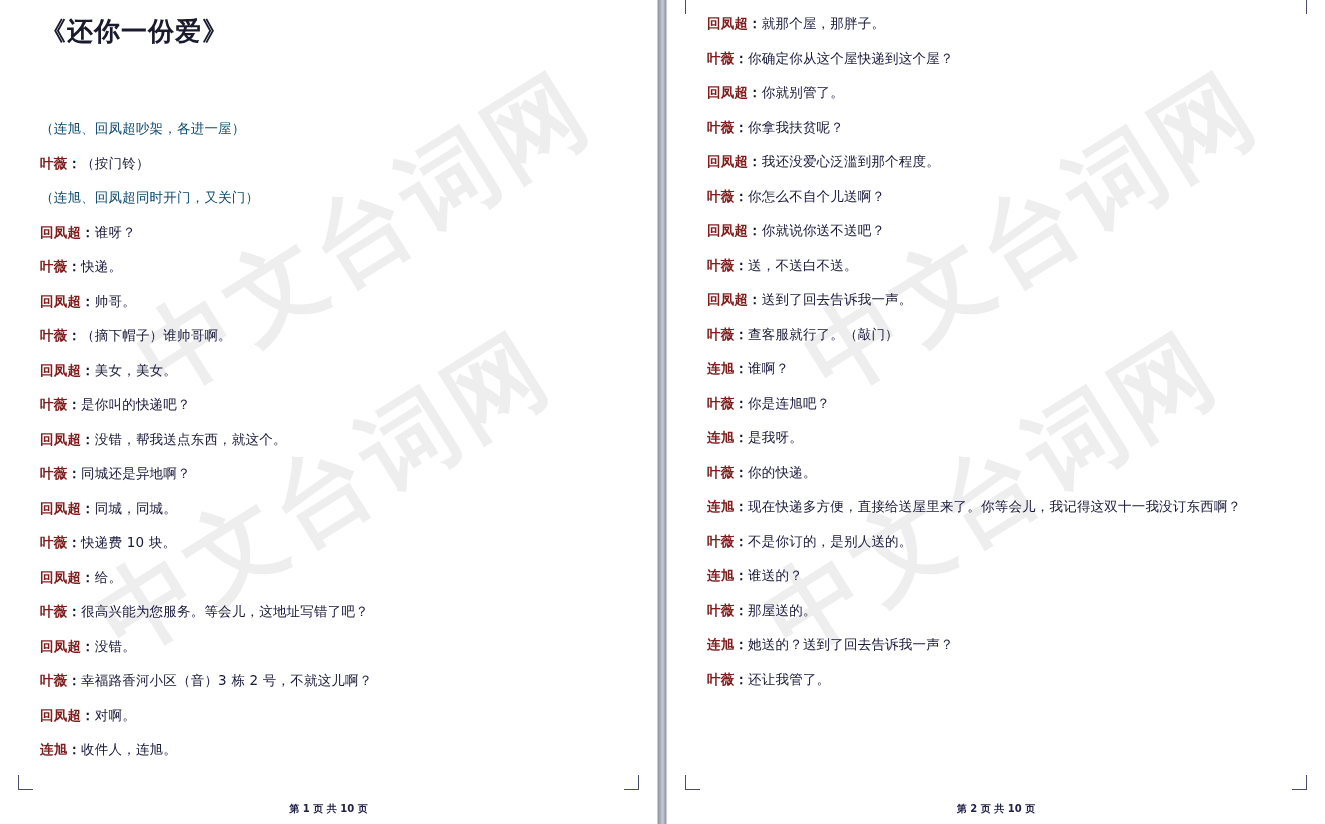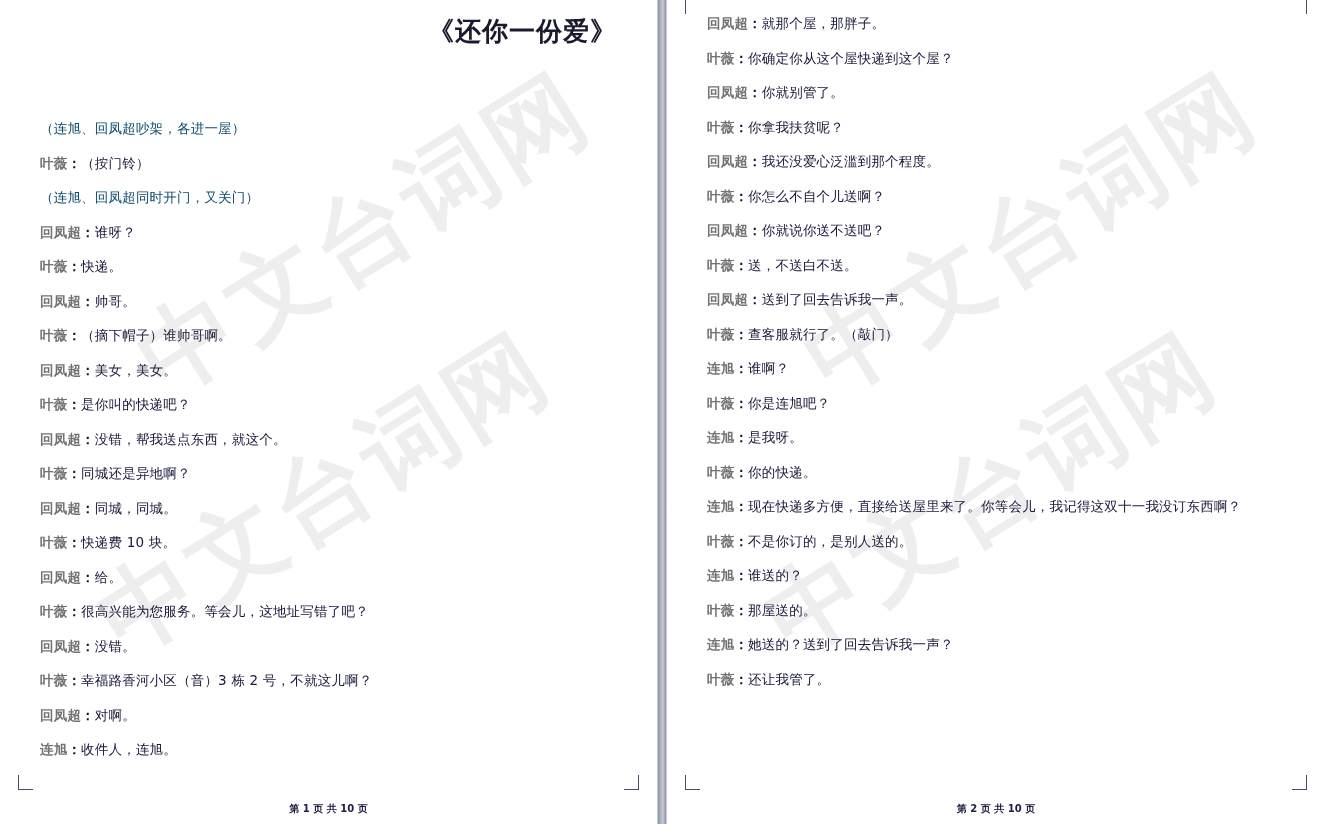--- a/index.html
+++ b/index.html
@@ -41,21 +41,21 @@
     border-left: 1px solid #c9ccd6;
   }
   .page-inner {
     position: relative;
     z-index: 2;
     padding: 0 40px;
     height: 100%;
     box-sizing: border-box;
   }
   .doc-title {
-    text-align: right;
+    text-align: left;
     font-family: "Liberation Serif", serif;
     font-size: 26px;
     font-weight: bold;
     color: #1a1a2e;
     margin-top: 14px;
     margin-bottom: 0;
     letter-spacing: 1px;
   }
   .lines {
     margin-top: 62px;
@@ -66,21 +66,21 @@
   .line {
     font-family: "DejaVu Sans", sans-serif;
     font-size: 13.5px;
     color: #17173a;
     line-height: 34.5px;
     white-space: normal;
     letter-spacing: 0.2px;
   }
   .line .spk {
     font-weight: bold;
-    color: #737373;
+    color: #7f1d1d;
   }
   .line .sep {
     font-weight: bold;
     color: #10102e;
   }
   .line.narr {
     color: #0c4a6e;
   }
   
   .watermark {

